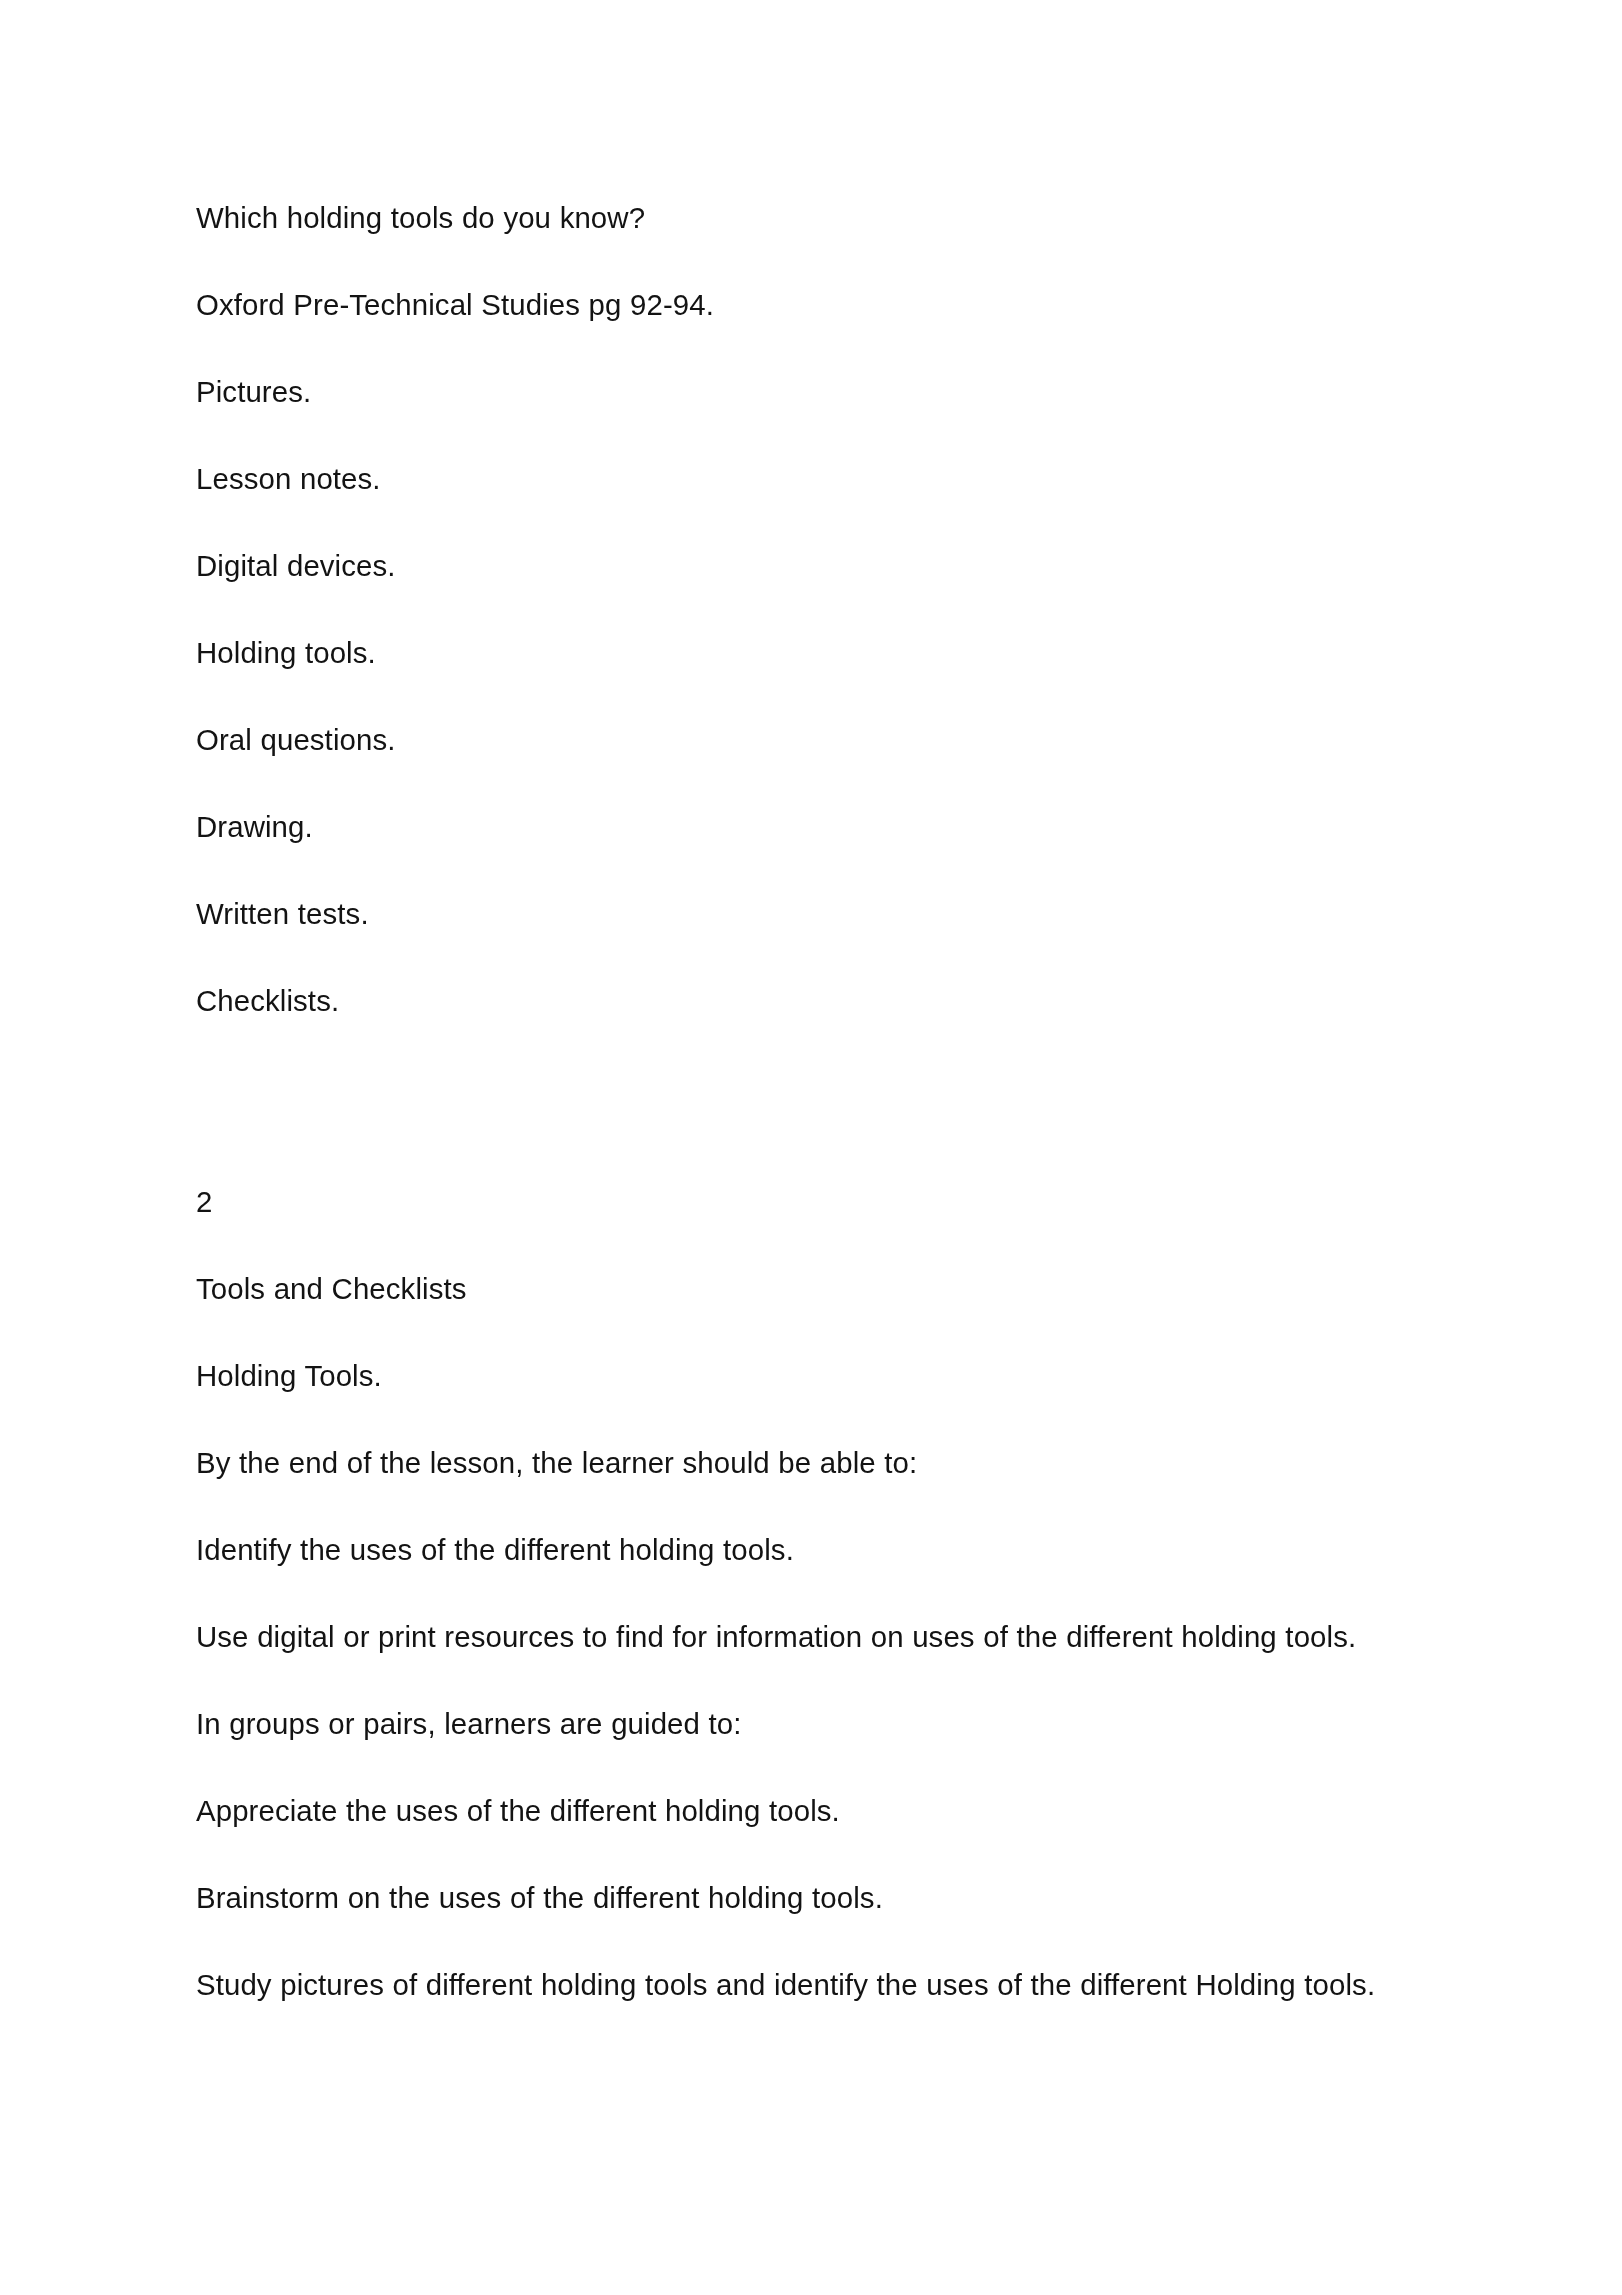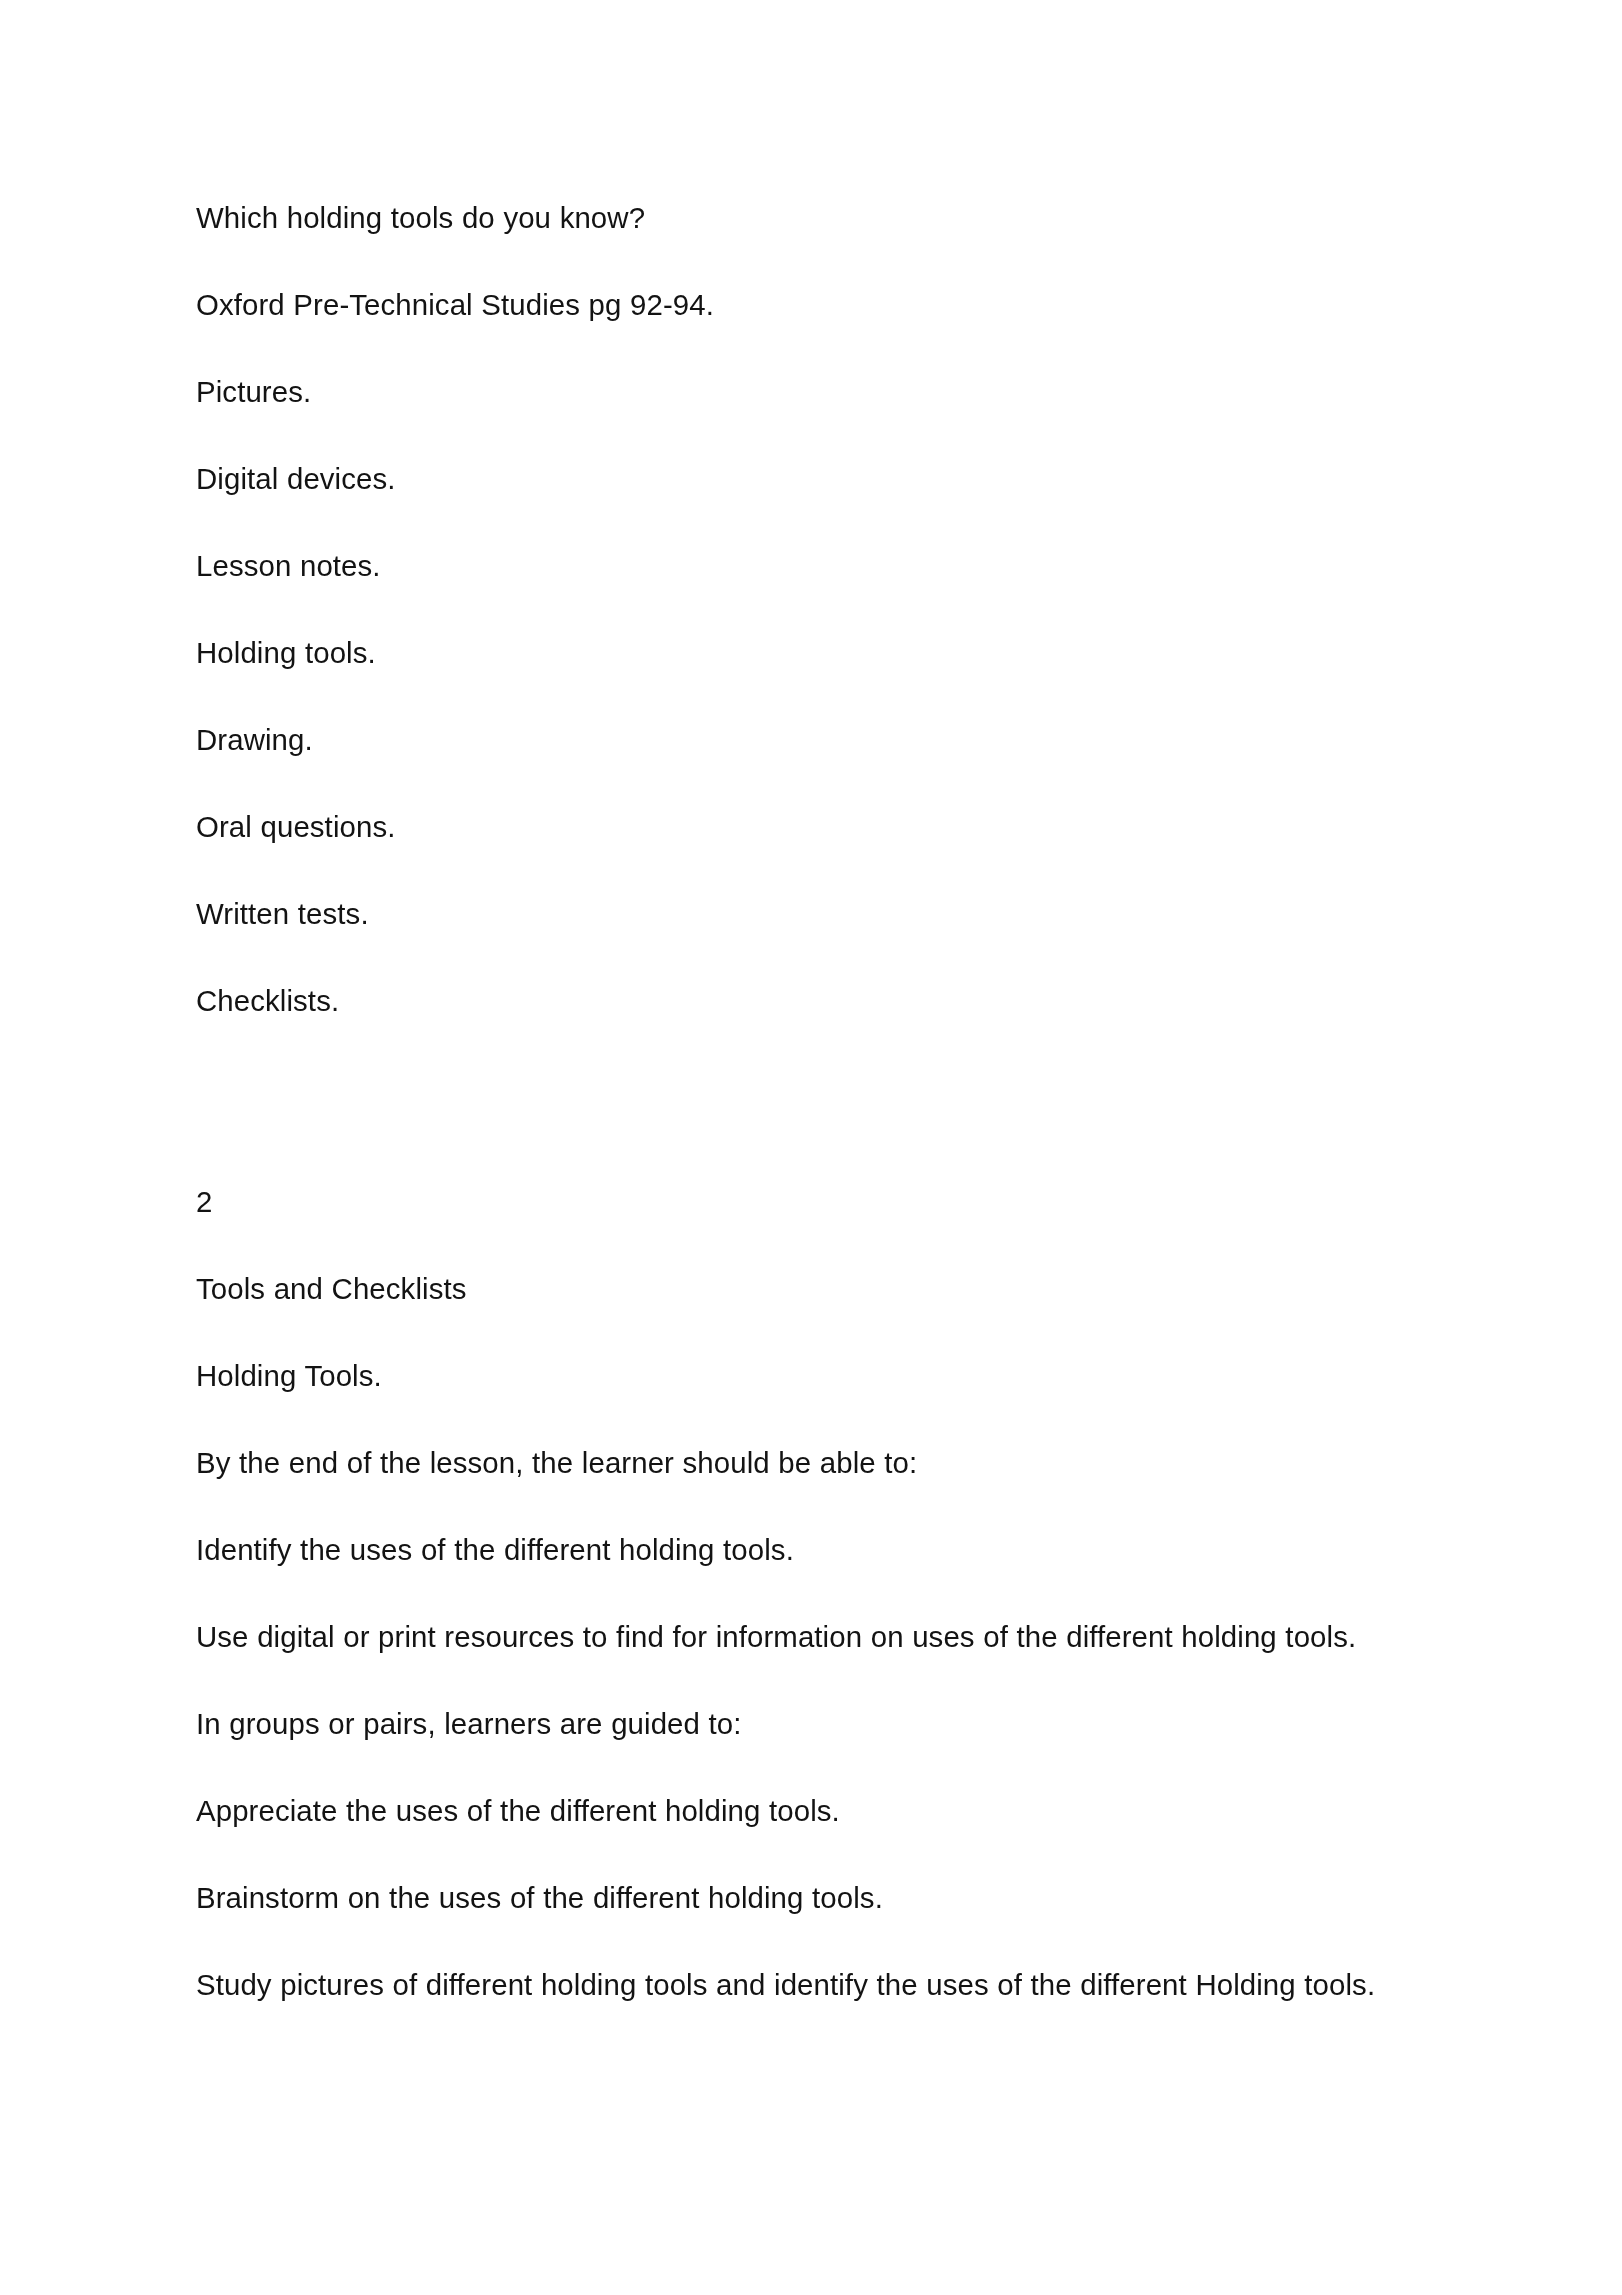--- a/index.html
+++ b/index.html
@@ -53,25 +53,25 @@
 </head>
 <body>
 
 <div class="page">
   <div class="content">
 
     <div class="block" id="block-one">
       <p class="line">Which holding tools do you know?</p>
       <p class="line">Oxford Pre-Technical Studies pg 92-94.</p>
       <p class="line">Pictures.</p>
+      <p class="line">Lesson notes.</p>
       <p class="line">Digital devices.</p>
-      <p class="line">Lesson notes.</p>
       <p class="line">Holding tools.</p>
+      <p class="line">Oral questions.</p>
       <p class="line">Drawing.</p>
-      <p class="line">Oral questions.</p>
       <p class="line">Written tests.</p>
       <p class="line">Checklists.</p>
     </div>
 
     <div class="block" id="block-two">
       <p class="line">2</p>
       <p class="line">Tools and Checklists</p>
       <p class="line">Holding Tools.</p>
       <p class="line">By the end of the lesson, the learner should be able to:</p>
       <p class="line">Identify the uses of the different holding tools.</p>

